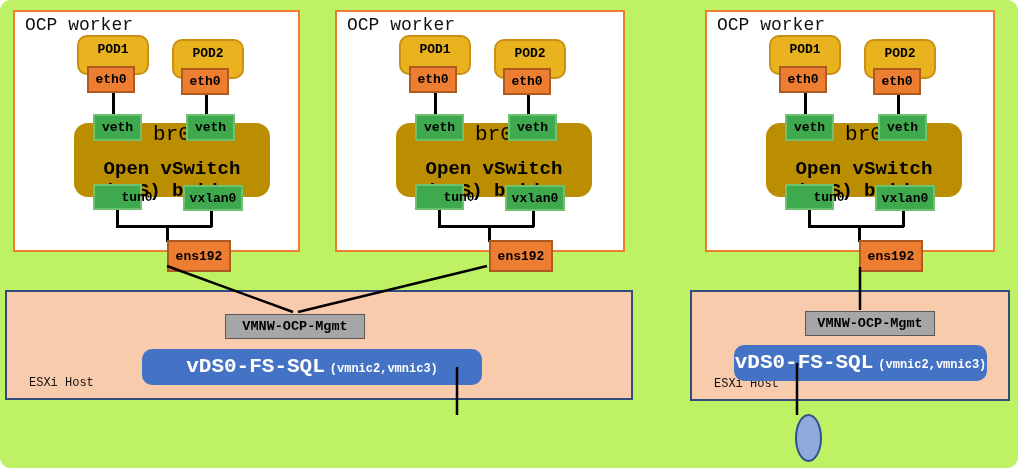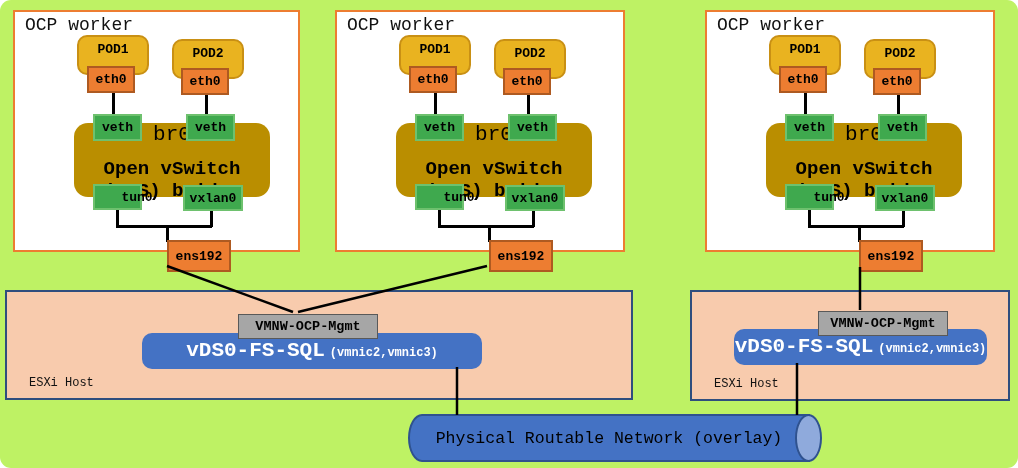--- a/index.html
+++ b/index.html
@@ -54,26 +54,26 @@
   
   .esxi{
     position:absolute;top:290px;box-sizing:border-box;
     background:var(--esxi-fill);border:2px solid var(--esxi-border);
   }
   .esxi-label{position:absolute;left:22px;bottom:8px;font-size:12px;color:#111;}
   .portgroup{
     position:absolute;box-sizing:border-box;height:25px;z-index:3;
     background:var(--portgroup-fill);border:1.5px solid var(--portgroup-border);
     display:flex;align-items:center;justify-content:center;
-    font-size:13.5px;font-weight:bold;color:#000;white-space:nowrap;margin-left:13px;
+    font-size:13.5px;font-weight:bold;color:#000;white-space:nowrap;
   }
   .vds{
     position:absolute;box-sizing:border-box;height:36px;z-index:2;border-radius:10px;
     background:var(--vds-fill);display:flex;align-items:baseline;justify-content:center;
-    color:#fff;white-space:nowrap;padding-top:4px;
+    color:#fff;white-space:nowrap;padding-top:4px;margin-top:16px;
   }
   .vds-name{font-size:21px;font-weight:bold;line-height:28px;}
   .vds-uplinks{font-size:12px;font-weight:bold;margin-left:5px;}
   
   .cylinder-body{
     position:absolute;left:408px;top:414px;width:402px;height:48px;box-sizing:border-box;
     background:var(--cylinder-fill);border:2px solid var(--cylinder-border);
     border-top-left-radius:14px 24px;border-bottom-left-radius:14px 24px;
     display:flex;align-items:center;justify-content:center;
     font-size:16.5px;color:#000;
@@ -171,23 +171,20 @@
 
   <div class="esxi" style="left:690px;width:320px;height:111px;">
     <div class="vds" style="left:42px;top:37px;width:253px;">
       <span class="vds-name">vDS0-FS-SQL</span>
       <span class="vds-uplinks">(vmnic2,vmnic3)</span>
     </div>
     <div class="portgroup" style="left:113px;top:19px;width:130px;">VMNW-OCP-Mgmt</div>
     <div class="esxi-label">ESXi Host</div>
   </div>
 
-  <div class="cylinder-body">
-    <span>Physical Routable Network (overlay)</span>
-  </div>
   <div class="cylinder-cap"></div>
 
   <svg class="overlay" viewBox="0 0 1018 468" xmlns="http://www.w3.org/2000/svg">
     <line x1="167" y1="266" x2="293" y2="312" stroke="#000" stroke-width="2.5"></line>
     <line x1="487" y1="266" x2="298" y2="312" stroke="#000" stroke-width="2.5"></line>
     <line x1="860" y1="267" x2="860" y2="310" stroke="#000" stroke-width="2.5"></line>
     <line x1="457" y1="367" x2="457" y2="415" stroke="#000" stroke-width="2.5"></line>
     <line x1="797" y1="363" x2="797" y2="415" stroke="#000" stroke-width="2.5"></line>
   </svg>
 

